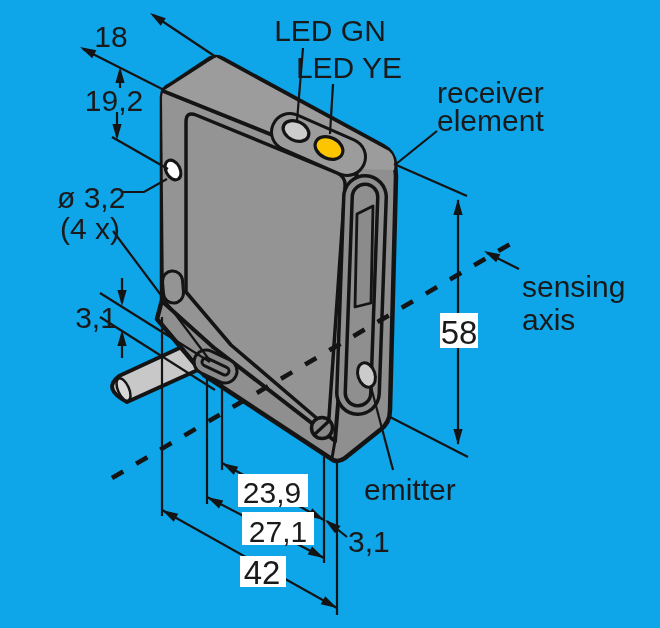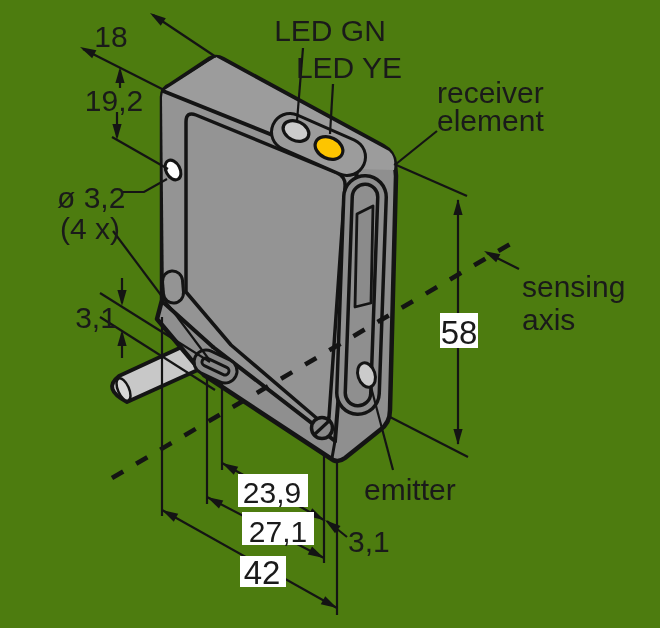--- a/index.html
+++ b/index.html
@@ -1,16 +1,16 @@
 <!DOCTYPE html>
 <html><head>
 <meta charset="utf-8">
 <style>
   html,body{margin:0;padding:0;background:#ffffff;}
-  .stage{position:relative;width:660px;height:628px;background:#4d7c0f;overflow:hidden;}
+  .stage{position:relative;width:660px;height:628px;background:#0ea5e9;overflow:hidden;}
   svg{display:block;}
   text{font-family:"Liberation Sans","DejaVu Sans",sans-serif;fill:#1a1a1a;}
   .dim{font-size:30px;}
   .dim-big{font-size:33px;}
   .lbl{font-size:30px;}
   .mid{text-anchor:middle;}
 </style>
 </head>
 <body>
 

